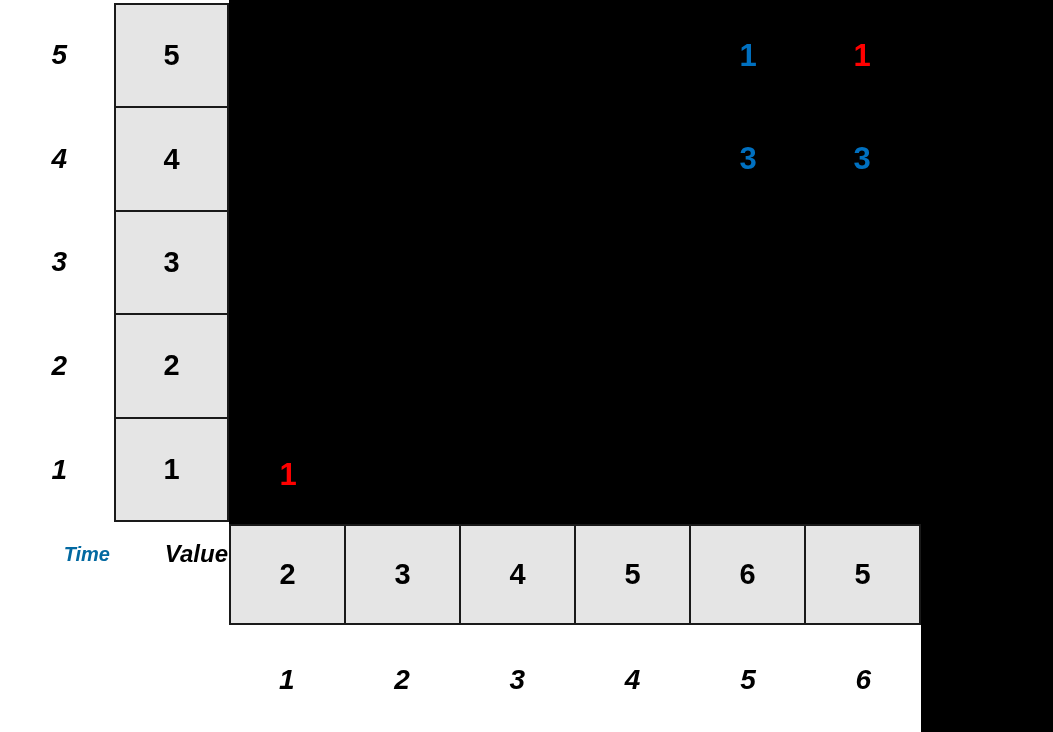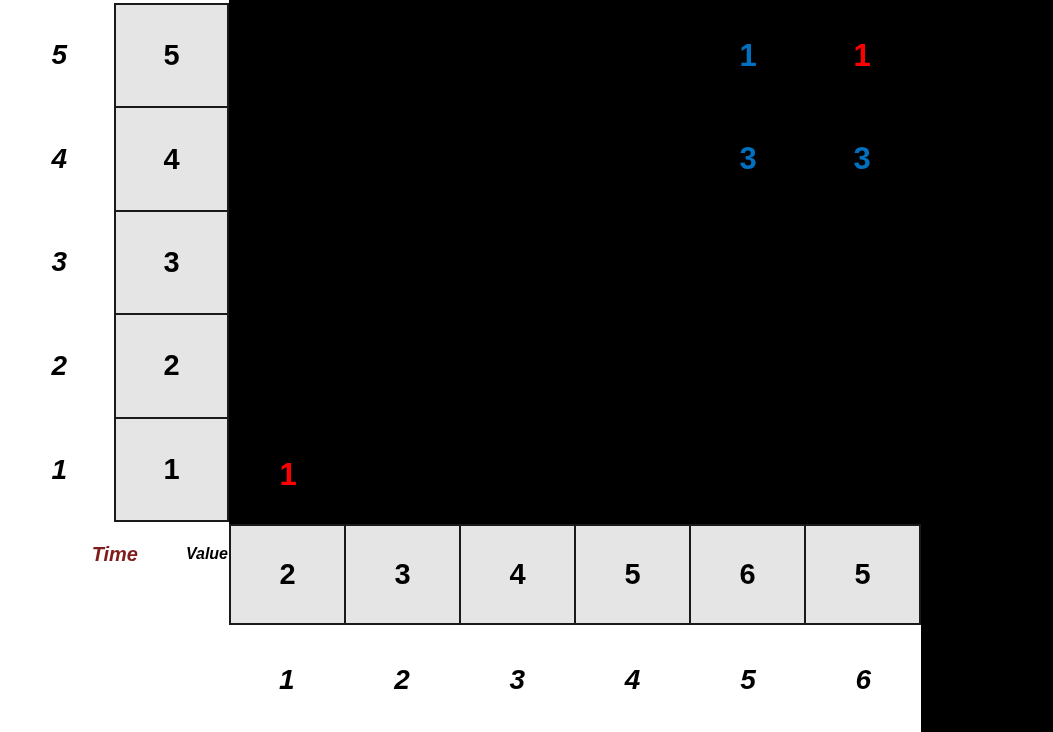--- a/index.html
+++ b/index.html
@@ -139,33 +139,32 @@
     left: 0px;
     top: 534px;
     width: 110px;
     height: 40px;
     display: flex;
     align-items: center;
     justify-content: flex-end;
     font-size: 20px;
     font-style: italic;
     font-weight: bold;
-    color: #7f1d1d;
-    padding-left: 28px;
+    color: #0369a1;
   }
   #axis-caption-value {
     position: absolute;
     left: 114px;
     top: 534px;
     width: 114px;
     height: 40px;
     display: flex;
     align-items: center;
     justify-content: flex-end;
-    font-size: 16px;
+    font-size: 24px;
     font-style: italic;
     font-weight: bold;
     color: #000000;
   }
 
   
   .marker {
     position: absolute;
     font-size: 31px;
     font-weight: bold;

